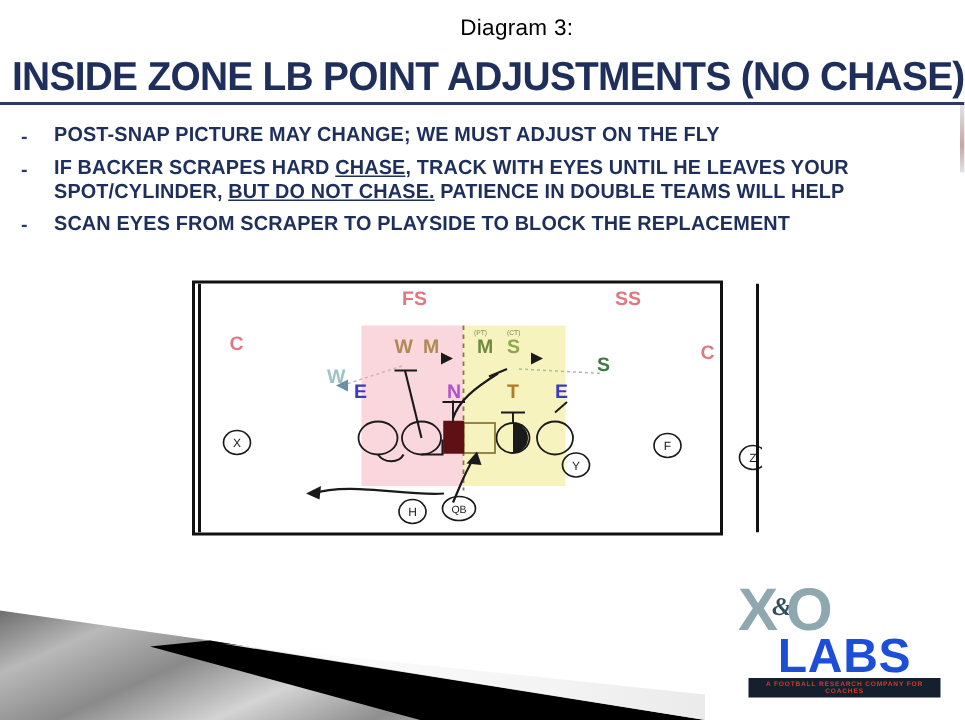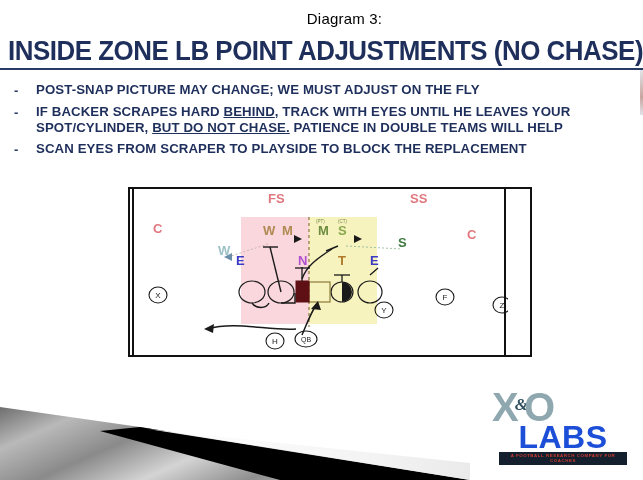--- a/index.html
+++ b/index.html
@@ -89,21 +89,21 @@
     transform: scaleX(0.98);
     transform-origin: left top;
   }
   .bullet-text u { text-decoration: underline; }
 
   
   .play-frame {
     position: absolute;
     left: 128px;
     top: 187px;
-    width: 404px;
+    width: 354px;
     height: 170px;
     border: 2px solid #111111;
     background: #ffffff;
     box-sizing: border-box;
   }
   .play-svg { display: block; }
 
   
   .bottom-wedge {
     position: absolute;
@@ -191,21 +191,21 @@
 </div>
 <div class="title-rule"></div>
 
 <div class="bullets">
   <div class="bullet-row">
     <span class="bullet-dash">-</span>
     <span class="bullet-text" id="b1"><span>POST-SNAP PICTURE MAY CHANGE; WE MUST ADJUST ON THE FLY</span></span>
   </div>
   <div class="bullet-row">
     <span class="bullet-dash">-</span>
-    <span class="bullet-text" id="b2"><span>IF BACKER SCRAPES HARD </span><u>BEHIND</u><span>, TRACK WITH EYES UNTIL HE LEAVES  YOUR SPOT/CYLINDER, </span><u>BUT DO NOT CHASE.</u><span> PATIENCE IN DOUBLE TEAMS  WILL HELP</span></span>
+    <span class="bullet-text" id="b2"><span>IF BACKER SCRAPES HARD </span><u>CHASE</u><span>, TRACK WITH EYES UNTIL HE LEAVES  YOUR SPOT/CYLINDER, </span><u>BUT DO NOT CHASE.</u><span> PATIENCE IN DOUBLE TEAMS  WILL HELP</span></span>
   </div>
   <div class="bullet-row">
     <span class="bullet-dash">-</span>
     <span class="bullet-text" id="b3"><span>SCAN EYES FROM SCRAPER TO PLAYSIDE TO BLOCK THE REPLACEMENT</span></span>
   </div>
 </div>
 
 <div class="play-frame">
   <svg class="play-svg" id="play-svg" width="378" height="166" viewBox="0 0 378 166">
 

